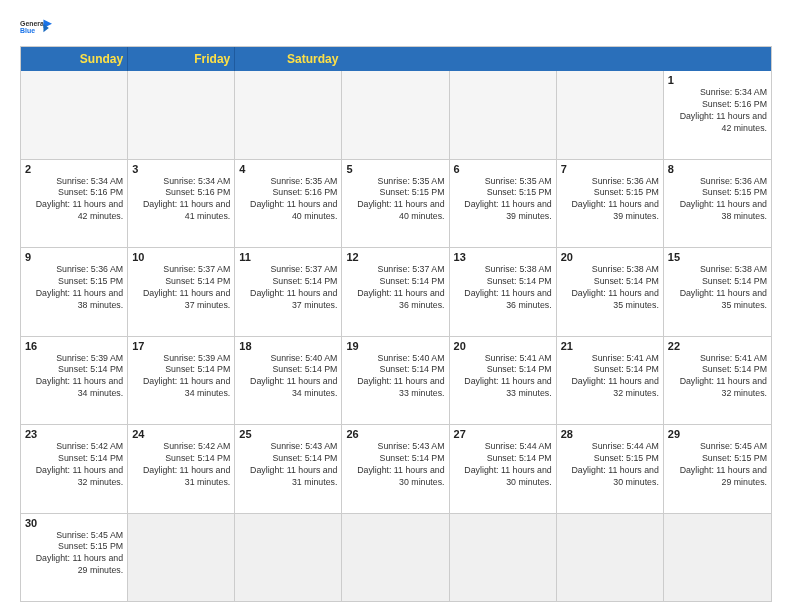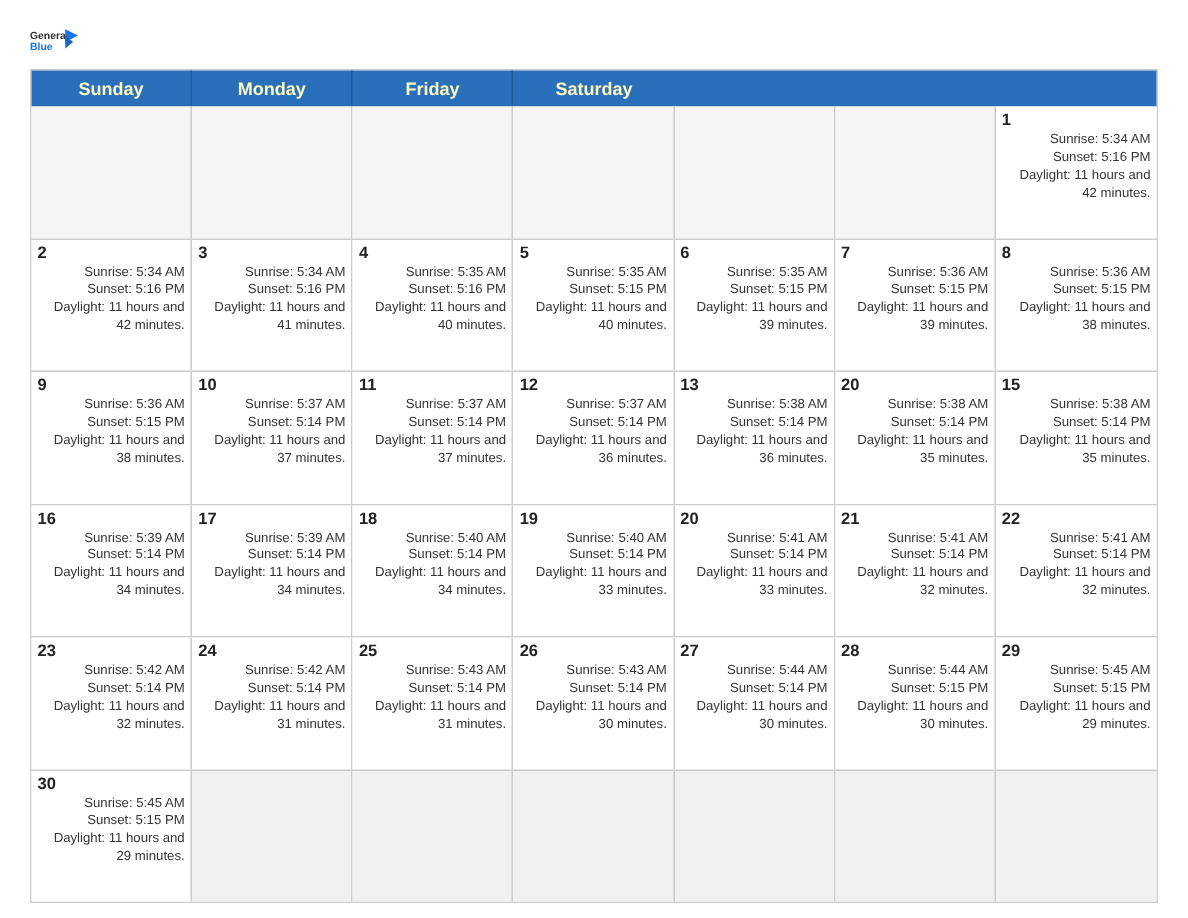--- a/index.html
+++ b/index.html
@@ -50,25 +50,25 @@
       display: flex;
       flex-direction: column;
       border: 1px solid #ccc;
     }
     .cal-header {
       display: grid;
       grid-template-columns: repeat(7, 1fr);
       background: #2a6fba;
     }
     .cal-header-cell {
-      color: #fef9c3;
+      color: #fde047;
       font-size: 12px;
       font-weight: bold;
       padding: 5px 4px;
-      text-align: center;
+      text-align: right;
       border-right: 1px solid #1e5a9e;
     }
     .cal-header-cell:last-child { border-right: none; }
     .cal-body {
       display: flex;
       flex-direction: column;
       flex: 1;
     }
     .cal-row {
       display: grid;
@@ -122,21 +122,20 @@
     </div>
     <div class="title-area">
       <div class="month-title"></div>
       <div class="location"></div>
     </div>
   </div>
 
   <div class="calendar">
     <div class="cal-header">
     <div class="cal-header-cell">Sunday</div>
-        <div class="cal-header-cell">Monday</div>
         <div class="cal-header-cell">Friday</div>
         <div class="cal-header-cell">Saturday</div>
       </div>
     <div class="cal-body">
     <div class="cal-row">
           <div class="cal-cell empty"></div>
           <div class="cal-cell empty"></div>
           <div class="cal-cell empty"></div>
           <div class="cal-cell empty"></div>
           <div class="cal-cell empty"></div>

